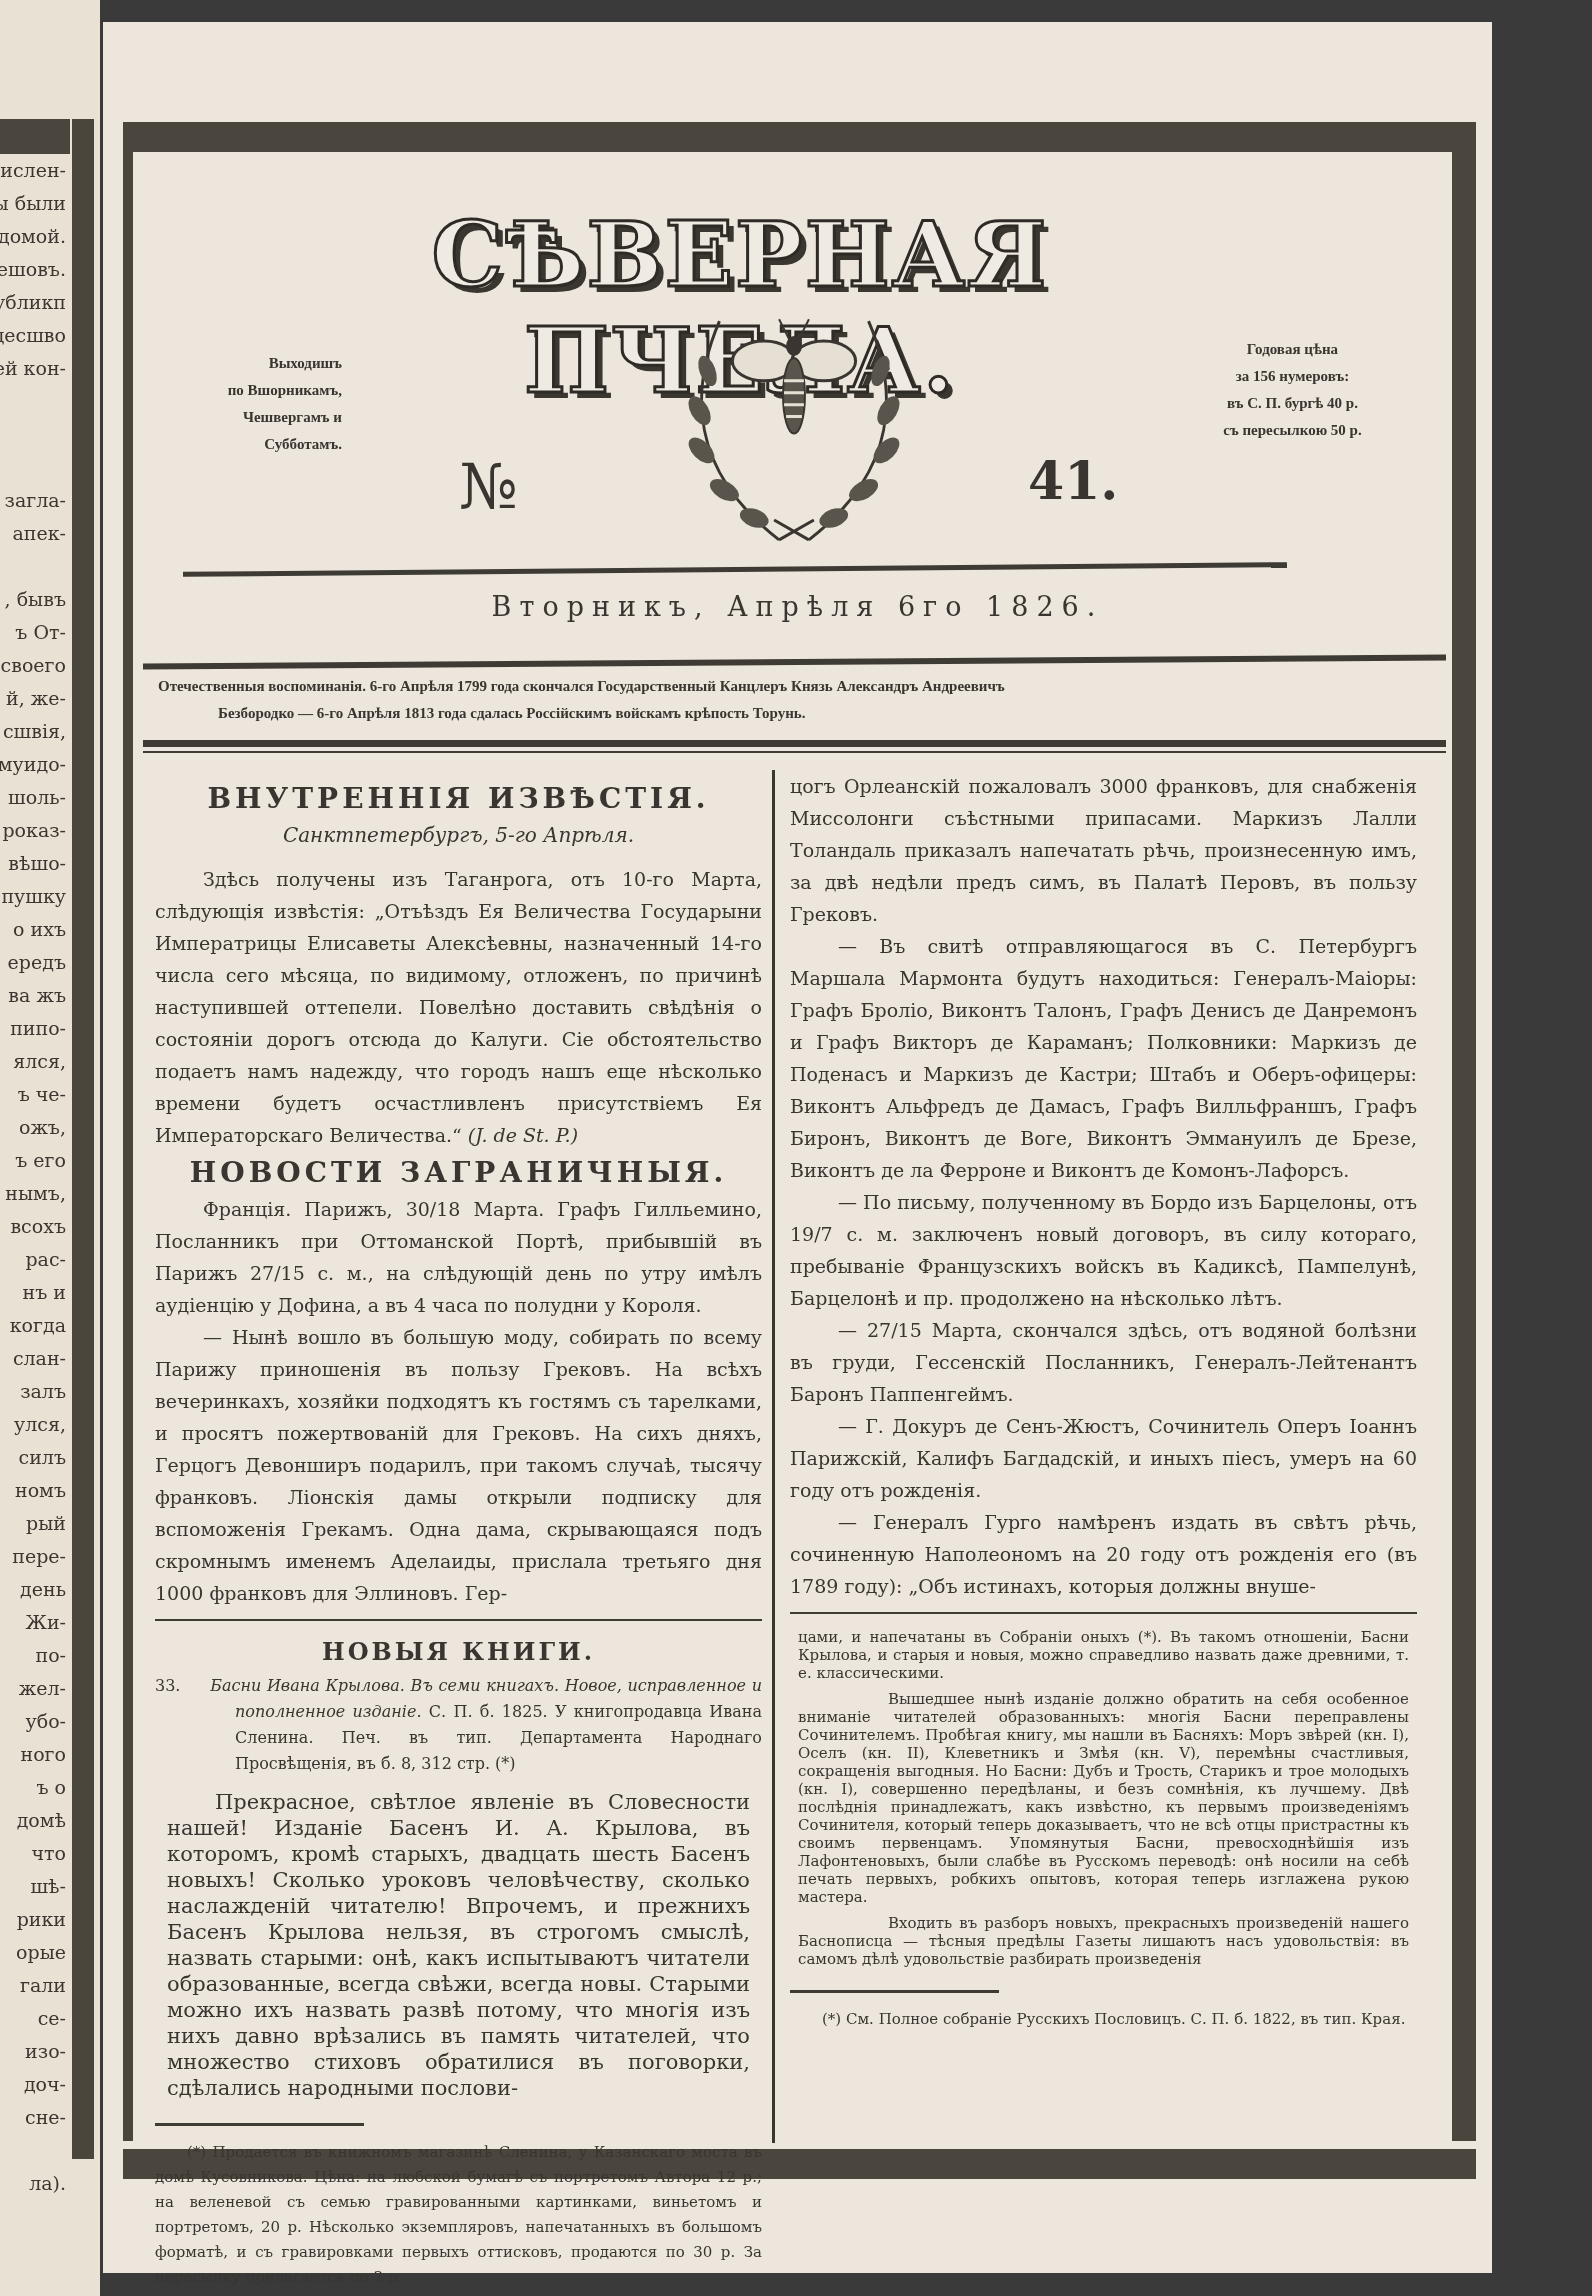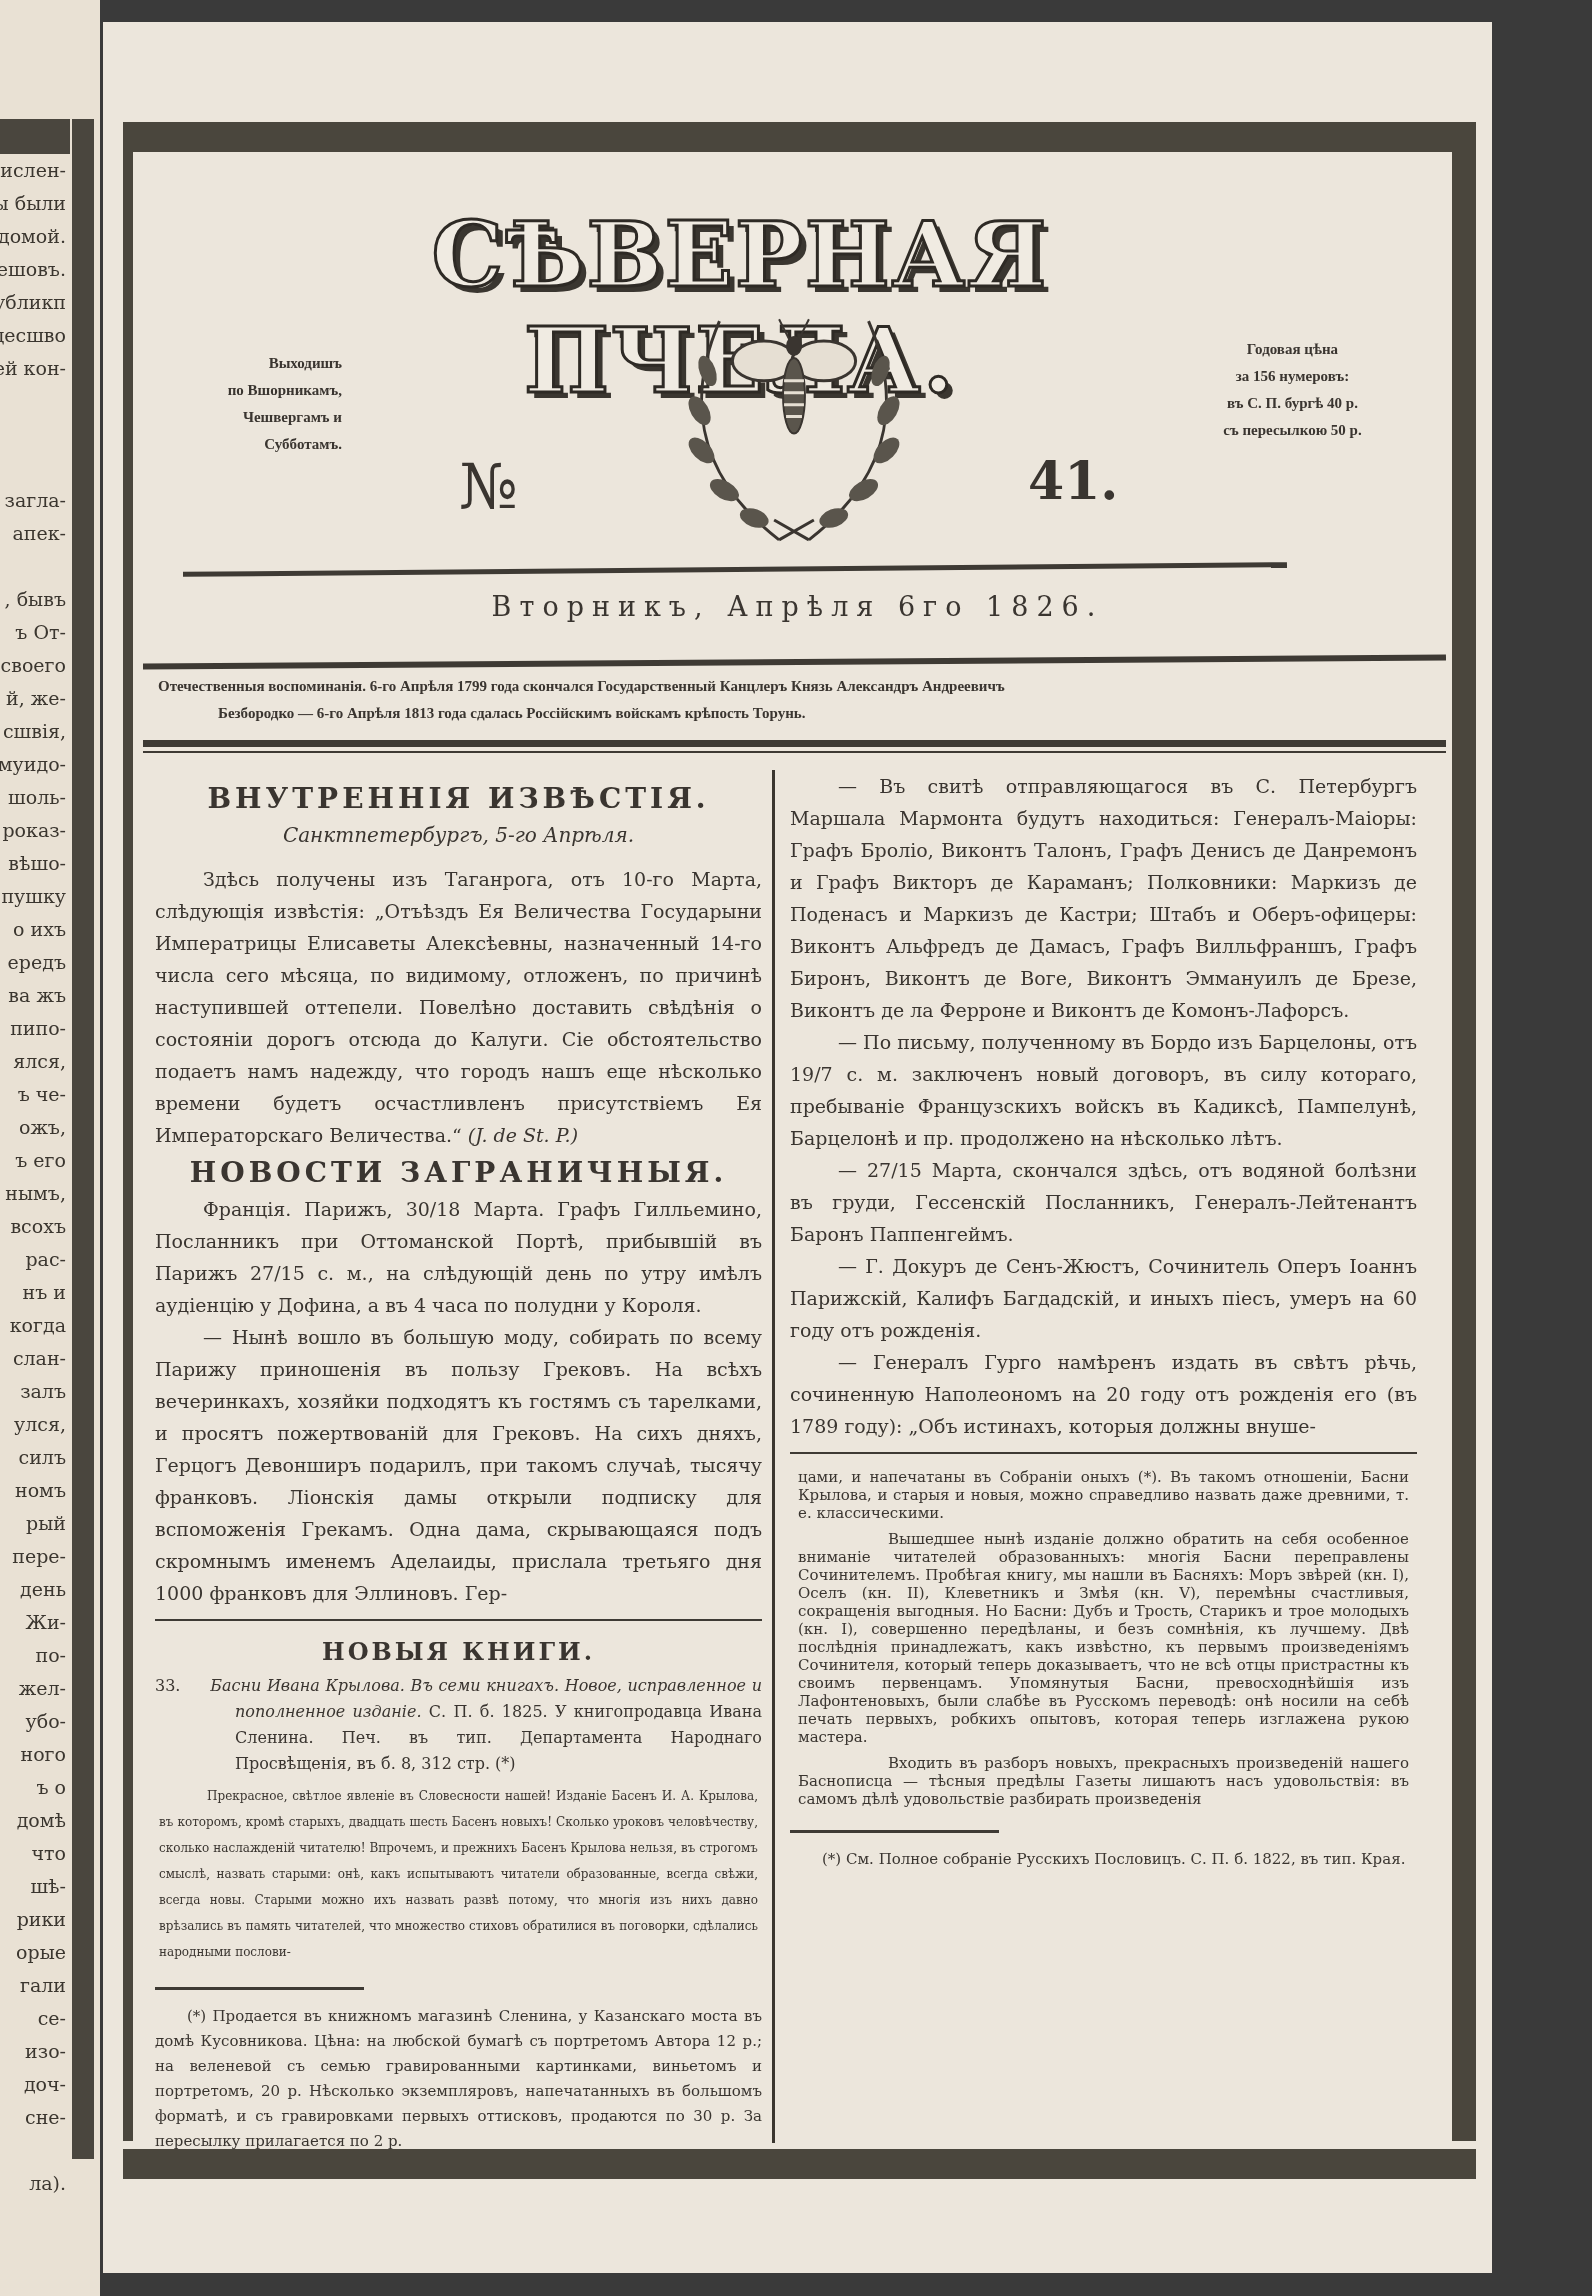--- a/index.html
+++ b/index.html
@@ -52,21 +52,21 @@
   .col-divider { position:absolute; left:669px; top:748px; width:3px; height:1373px; background:#3b362f; }
   .section-head { text-align:center; font-size:28px; font-weight:bold; letter-spacing:4px; margin:13px 0 2px 0; line-height:36px; }
   .dateline { text-align:center; font-style:italic; font-size:20px; margin-bottom:12px; }
   .para { text-indent:48px; margin:0; }
   .para.noindent { text-indent:0; }
   .src { font-style:italic; }
   .hr-mid { height:2px; background:#3e3a34; margin:10px 0 14px 0; }
   .books-head { text-align:center; font-size:24px; font-weight:bold; letter-spacing:3px; line-height:34px; margin:0 0 4px 0; }
   .book-entry { font-size:16px; line-height:26px; padding-left:80px; text-indent:-80px; margin-bottom:6px; }
   .book-entry .it { font-style:italic; }
-  .review { font-size:12px; line-height:26px; text-indent:48px; margin:4px; }
+  .review { font-size:21px; line-height:26px; text-indent:48px; margin:12px; }
   .short-rule { width:209px; height:3px; background:#3e3a34; margin:22px 0 14px 0; }
   .footnote { font-size:15px; line-height:25px; text-indent:32px; margin:0; }
   .right-review { font-size:15px; line-height:18px; margin:8px; text-align:justify; }
   .right-review.ind { text-indent:90px; }
   .it { font-style:italic;margin-left:24px; }
 </style>
 </head>
 <body>
 
 <div class="prev-page">
@@ -214,20 +214,21 @@
     <div class="books-head">НОВЫЯ КНИГИ.</div>
     <div class="book-entry"><span>33.</span> <span class="it">Басни Ивана Крылова. Въ семи книгахъ. Новое, исправленное и пополненное изданіе.</span> <span>С. П. б. 1825. У книгопродавца Ивана Сленина. Печ. въ тип. Департамента Народнаго Просвѣщенія, въ б. 8, 312 стр. (*)</span></div>
     <p class="review">Прекрасное, свѣтлое явленіе въ Словесности нашей! Изданіе Басенъ И. А. Крылова, въ которомъ, кромѣ старыхъ, двадцать шесть Басенъ новыхъ! Сколько уроковъ человѣчеству, сколько наслажденій читателю! Впрочемъ, и прежнихъ Басенъ Крылова нельзя, въ строгомъ смыслѣ, назвать старыми: онѣ, какъ испытываютъ читатели образованные, всегда свѣжи, всегда новы. Старыми можно ихъ назвать развѣ потому, что многія изъ нихъ давно врѣзались въ память читателей, что множество стиховъ обратилися въ поговорки, сдѣлались народными послови-</p>
     <div class="short-rule"></div>
     <p class="footnote">(*) Продается въ книжномъ магазинѣ Сленина, у Казанскаго моста въ домѣ Кусовникова. Цѣна: на любской бумагѣ съ портретомъ Автора 12 р.; на веленевой съ семью гравированными картинками, виньетомъ и портретомъ, 20 р. Нѣсколько экземпляровъ, напечатанныхъ въ большомъ форматѣ, и съ гравировками первыхъ оттисковъ, продаются по 30 р. За пересылку прилагается по 2 р.</p>
   </div>
 
   <div class="col-divider"></div>
 
   <div class="col col-right">
+    <p class="para noindent">цогъ Орлеанскій пожаловалъ 3000 франковъ, для снабженія Миссолонги съѣстными припасами. Маркизъ Лалли Толандаль приказалъ напечатать рѣчь, произнесенную имъ, за двѣ недѣли предъ симъ, въ Палатѣ Перовъ, въ пользу Грековъ.</p>
     <p class="para">— Въ свитѣ отправляющагося въ С. Петербургъ Маршала Мармонта будутъ находиться: Генералъ-Маіоры: Графъ Броліо, Виконтъ Талонъ, Графъ Денисъ де Данремонъ и Графъ Викторъ де Караманъ; Полковники: Маркизъ де Поденасъ и Маркизъ де Кастри; Штабъ и Оберъ-офицеры: Виконтъ Альфредъ де Дамасъ, Графъ Вилльфраншъ, Графъ Биронъ, Виконтъ де Воге, Виконтъ Эммануилъ де Брезе, Виконтъ де ла Ферроне и Виконтъ де Комонъ-Лафорсъ.</p>
     <p class="para">— По письму, полученному въ Бордо изъ Барцелоны, отъ 19/7 с. м. заключенъ новый договоръ, въ силу котораго, пребываніе Французскихъ войскъ въ Кадиксѣ, Пампелунѣ, Барцелонѣ и пр. продолжено на нѣсколько лѣтъ.</p>
     <p class="para">— 27/15 Марта, скончался здѣсь, отъ водяной болѣзни въ груди, Гессенскій Посланникъ, Генералъ-Лейтенантъ Баронъ Паппенгеймъ.</p>
     <p class="para">— Г. Докуръ де Сенъ-Жюстъ, Сочинитель Оперъ Іоаннъ Парижскій, Калифъ Багдадскій, и иныхъ піесъ, умеръ на 60 году отъ рожденія.</p>
     <p class="para">— Генералъ Гурго намѣренъ издать въ свѣтъ рѣчь, сочиненную Наполеономъ на 20 году отъ рожденія его (въ 1789 году): „Объ истинахъ, которыя должны внуше-</p>
     <div class="hr-mid"></div>
     <p class="right-review">цами, и напечатаны въ Собраніи оныхъ (*). Въ такомъ отношеніи, Басни Крылова, и старыя и новыя, можно справедливо назвать даже древними, т. е. классическими.</p>
     <p class="right-review ind">Вышедшее нынѣ изданіе должно обратить на себя особенное вниманіе читателей образованныхъ: многія Басни переправлены Сочинителемъ. Пробѣгая книгу, мы нашли въ Басняхъ: Моръ звѣрей (кн. I), Оселъ (кн. II), Клеветникъ и Змѣя (кн. V), перемѣны счастливыя, сокращенія выгодныя. Но Басни: Дубъ и Трость, Старикъ и трое молодыхъ (кн. I), совершенно передѣланы, и безъ сомнѣнія, къ лучшему. Двѣ послѣднія принадлежатъ, какъ извѣстно, къ первымъ произведеніямъ Сочинителя, который теперь доказываетъ, что не всѣ отцы пристрастны къ своимъ первенцамъ. Упомянутыя Басни, превосходнѣйшія изъ Лафонтеновыхъ, были слабѣе въ Русскомъ переводѣ: онѣ носили на себѣ печать первыхъ, робкихъ опытовъ, которая теперь изглажена рукою мастера.</p>
     <p class="right-review ind">Входить въ разборъ новыхъ, прекрасныхъ произведеній нашего Баснописца — тѣсныя предѣлы Газеты лишаютъ насъ удовольствія: въ самомъ дѣлѣ удовольствіе разбирать произведенія</p>
     <div class="short-rule"></div>

